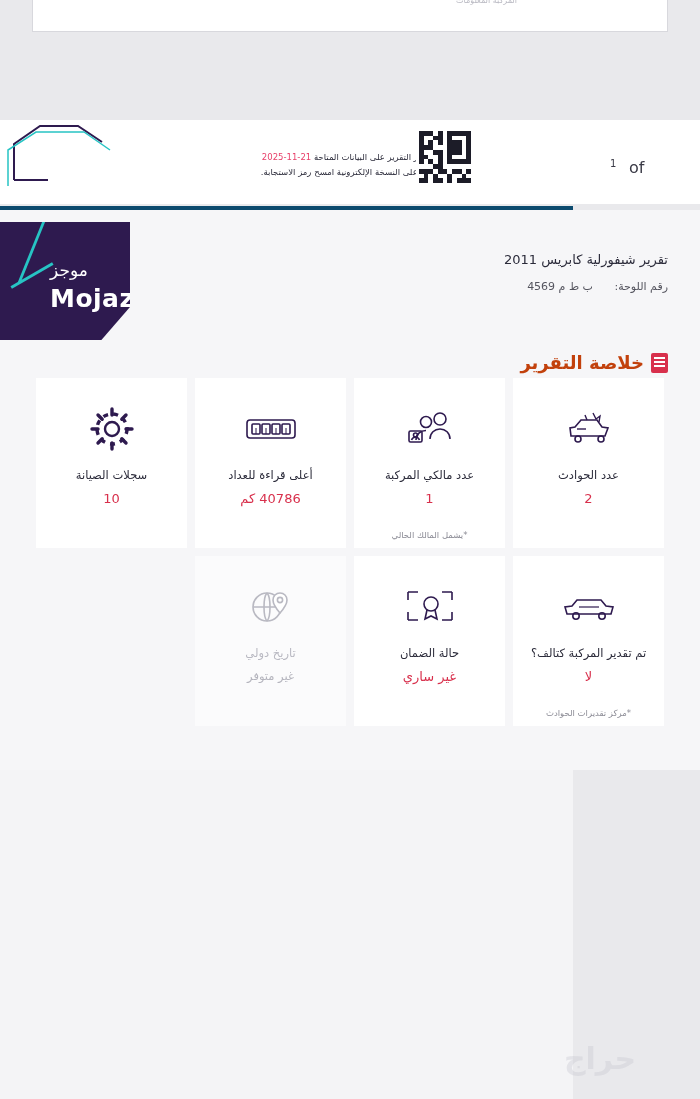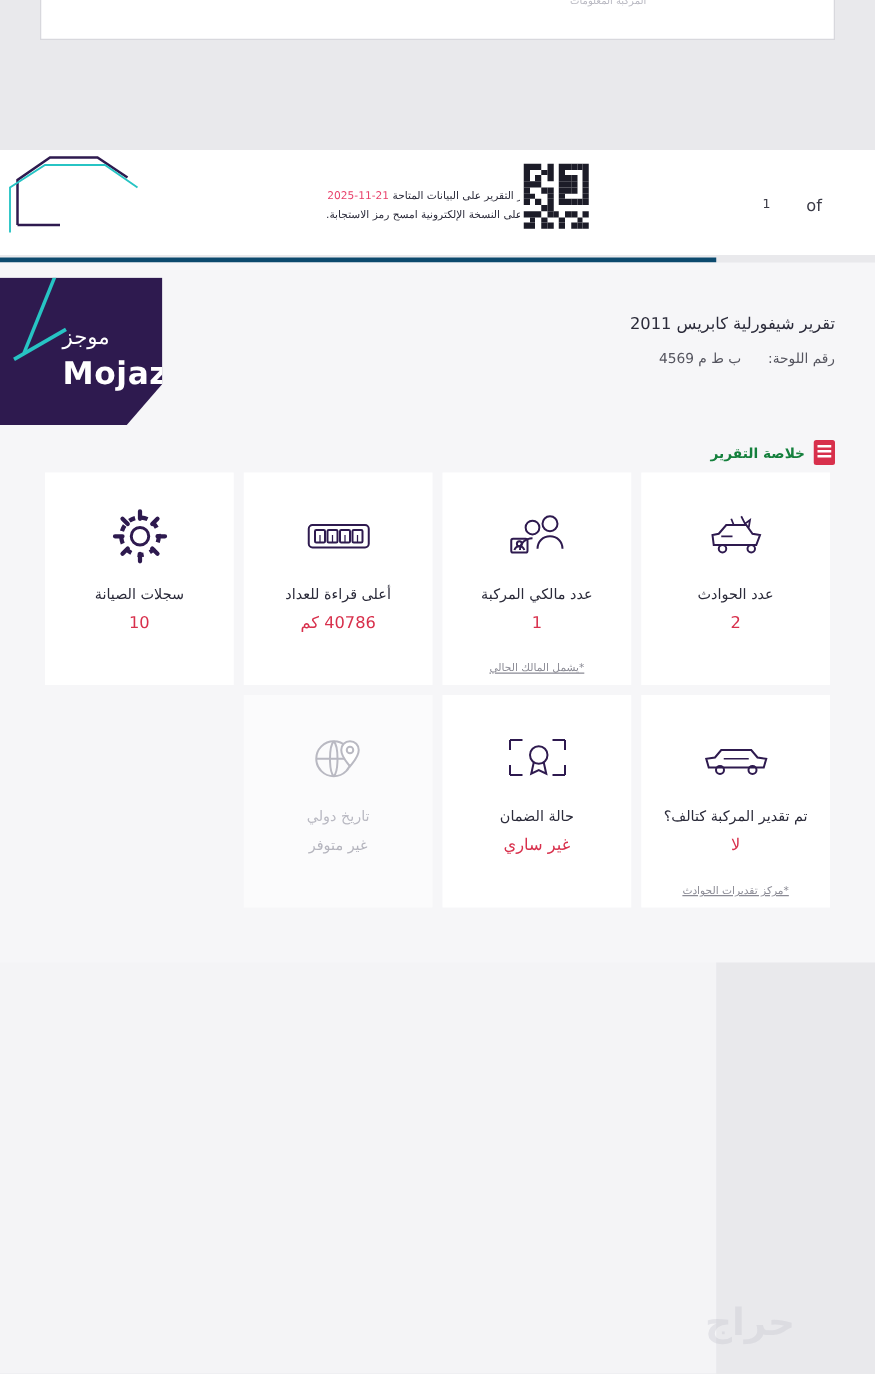--- a/index.html
+++ b/index.html
@@ -94,22 +94,22 @@
     position: absolute;
     top: 158px;
     left: 610px;
     font-size: 10px;
     color: #3a3a46;
     letter-spacing: 0.5px;
   }
   .page-of {
     position: absolute;
     top: 158px;
-    left: 645px;
-    font-size: 13px;
+    left: 629px;
+    font-size: 16px;
     color: #3a3a46;
   }
 
   
   .report-page {
     position: absolute;
     top: 206px;
     left: 0;
     width: 573px;
     height: 893px;
@@ -191,22 +191,22 @@
   .section-head {
     position: absolute;
     top: 142px;
     right: 32px;
     display: flex;
     align-items: center;
     gap: 7px;
     direction: rtl;
   }
   .section-head .title {
-    color: #15803d;
-    font-size: 11px;
+    color: #c2410c;
+    font-size: 18px;
     font-weight: bold;
   }
   .doc-icon {
     width: 17px; height: 20px;
     background: #d8304c;
     border-radius: 2px;
     position: relative;
   }
   .doc-icon::before {
     content: "";
@@ -258,21 +258,20 @@
     color: #b4b4bd;
     font-size: 11.5px;
   }
   .card .note {
     position: absolute;
     bottom: 8px;
     left: 0; right: 0;
     font-size: 8.5px;
     color: #8b8b95;
     direction: rtl;
-    text-decoration: underline;
   }
   .card.faded .label { color: #b9b9c2; }
   .card.faded { background: #fbfbfc; }
 
   
   .watermark {
     position: absolute;
     bottom: 18px;
     left: 515px;
     width: 170px;

